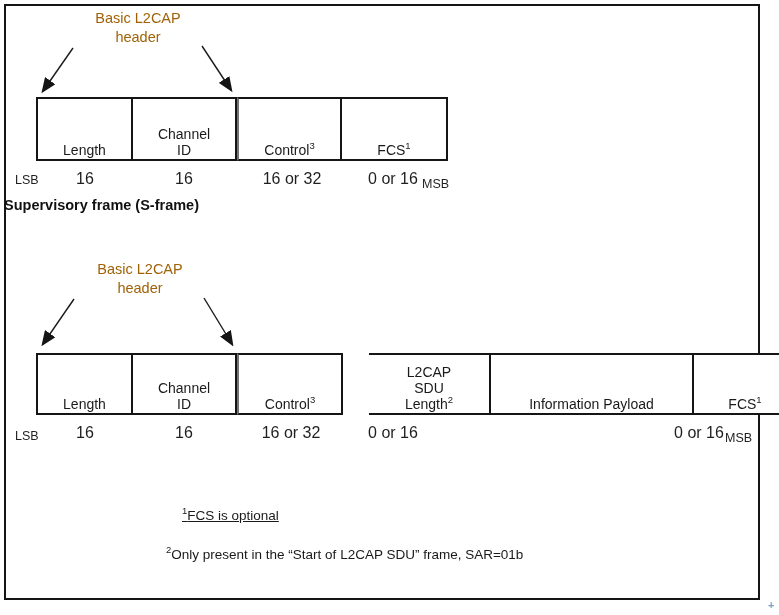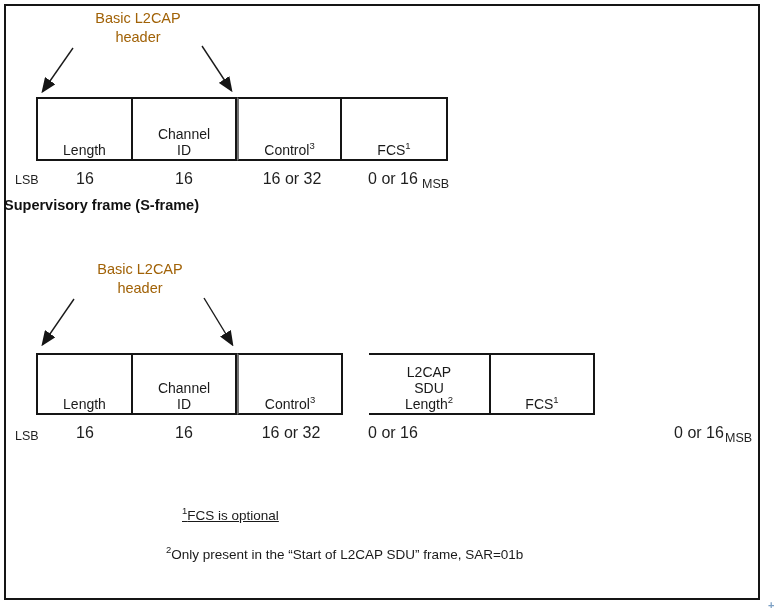--- a/index.html
+++ b/index.html
@@ -92,20 +92,23 @@
     </div>
     <div class="fcell" style="width:104px;">
       <span><span>Channel</span><br><span>ID</span></span>
     </div>
     <div class="fcell thick" style="width:106px;">
       <span><span>Control</span><sup>3</sup></span>
     </div>
     <div class="fcell" style="width:122px;margin-left:26px;">
       <span><span>L2CAP</span><br><span>SDU</span><br><span>Length</span><sup>2</sup></span>
     </div>
+    <div class="fcell" style="width:203px;">
+      <span><span>Information Payload</span></span>
+    </div>
     <div class="fcell" style="width:104px;">
       <span><span>FCS</span><sup>1</sup></span>
     </div>
   </div>
 
   <span class="endian-label" style="left:15px;top:429px;">LSB</span>
   <span class="bit-label" style="left:85px;top:424px;">16</span>
   <span class="bit-label" style="left:184px;top:424px;">16</span>
   <span class="bit-label" style="left:291px;top:424px;">16 or 32</span>
   <span class="bit-label" style="left:393px;top:424px;">0 or 16</span>

